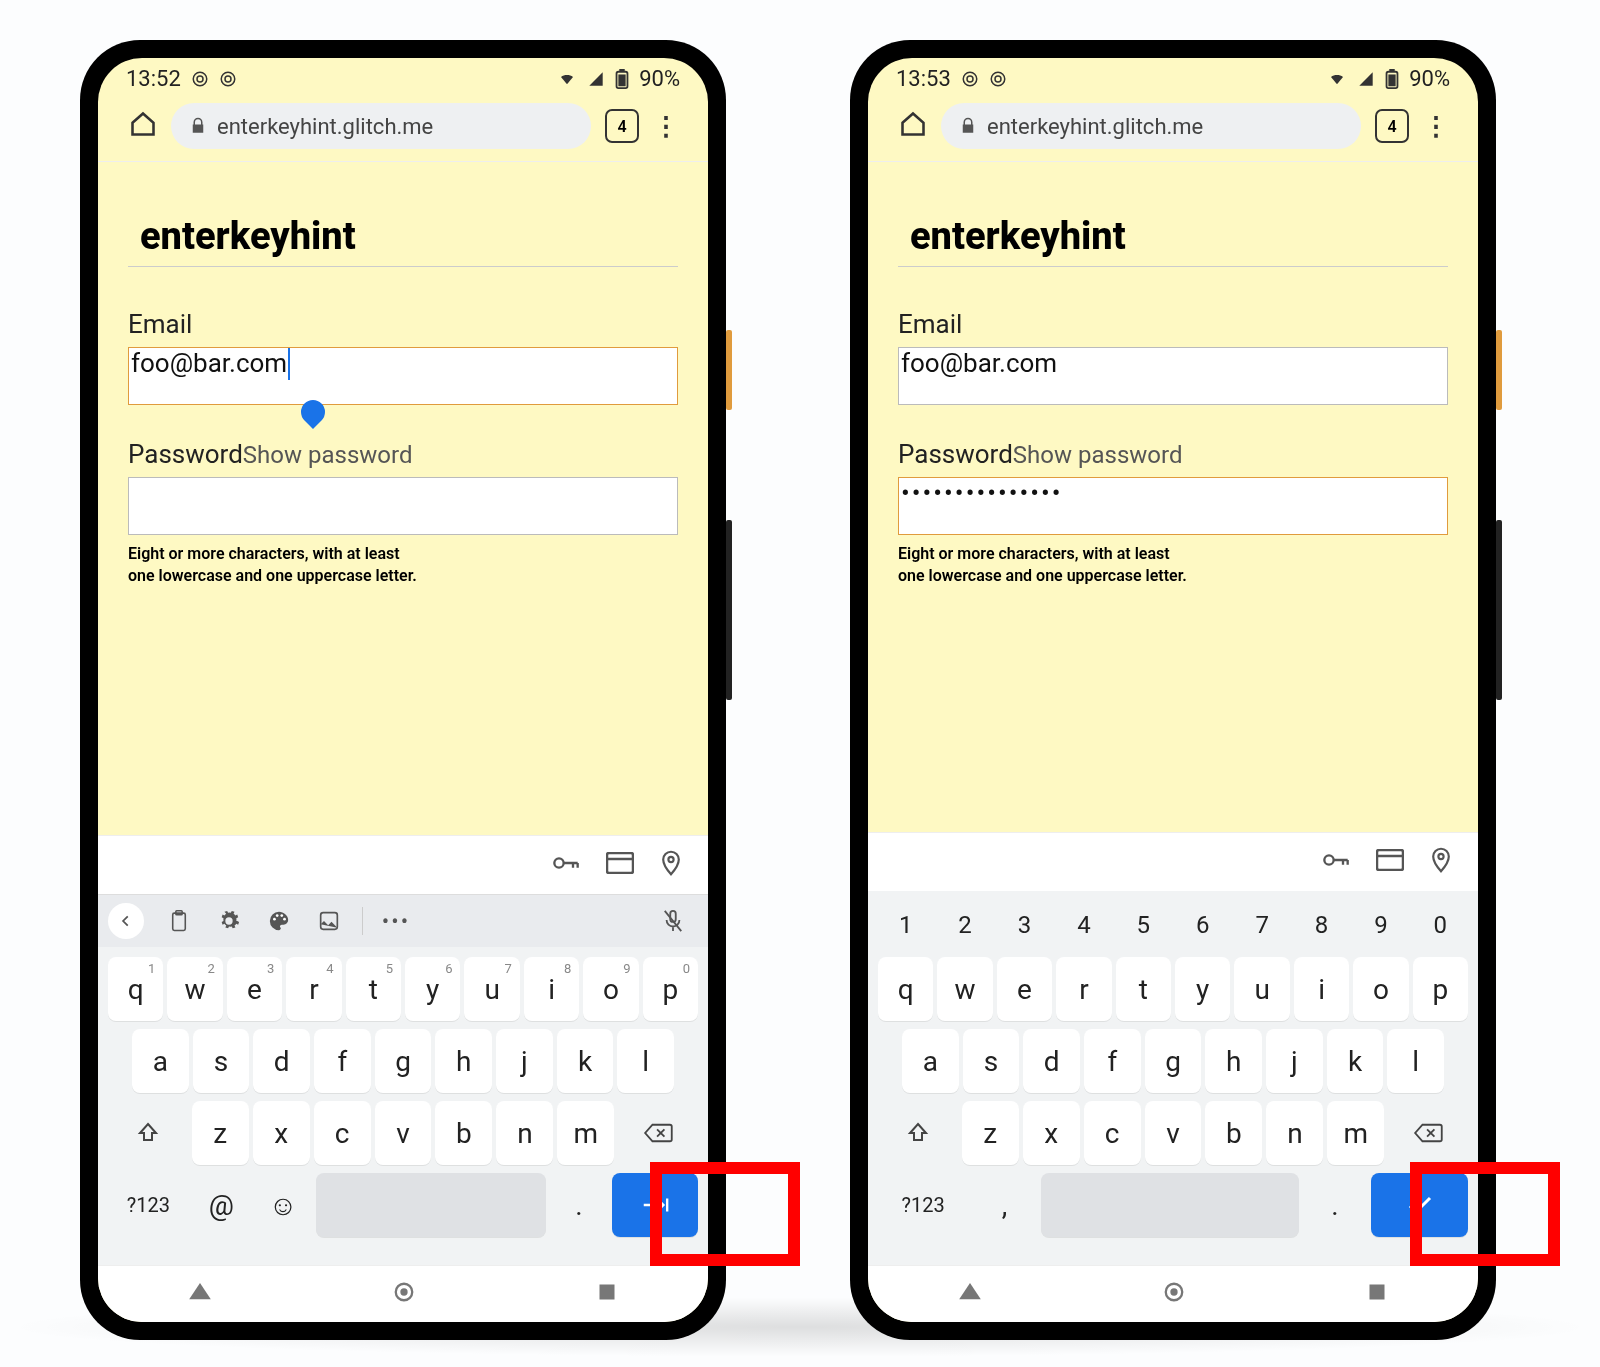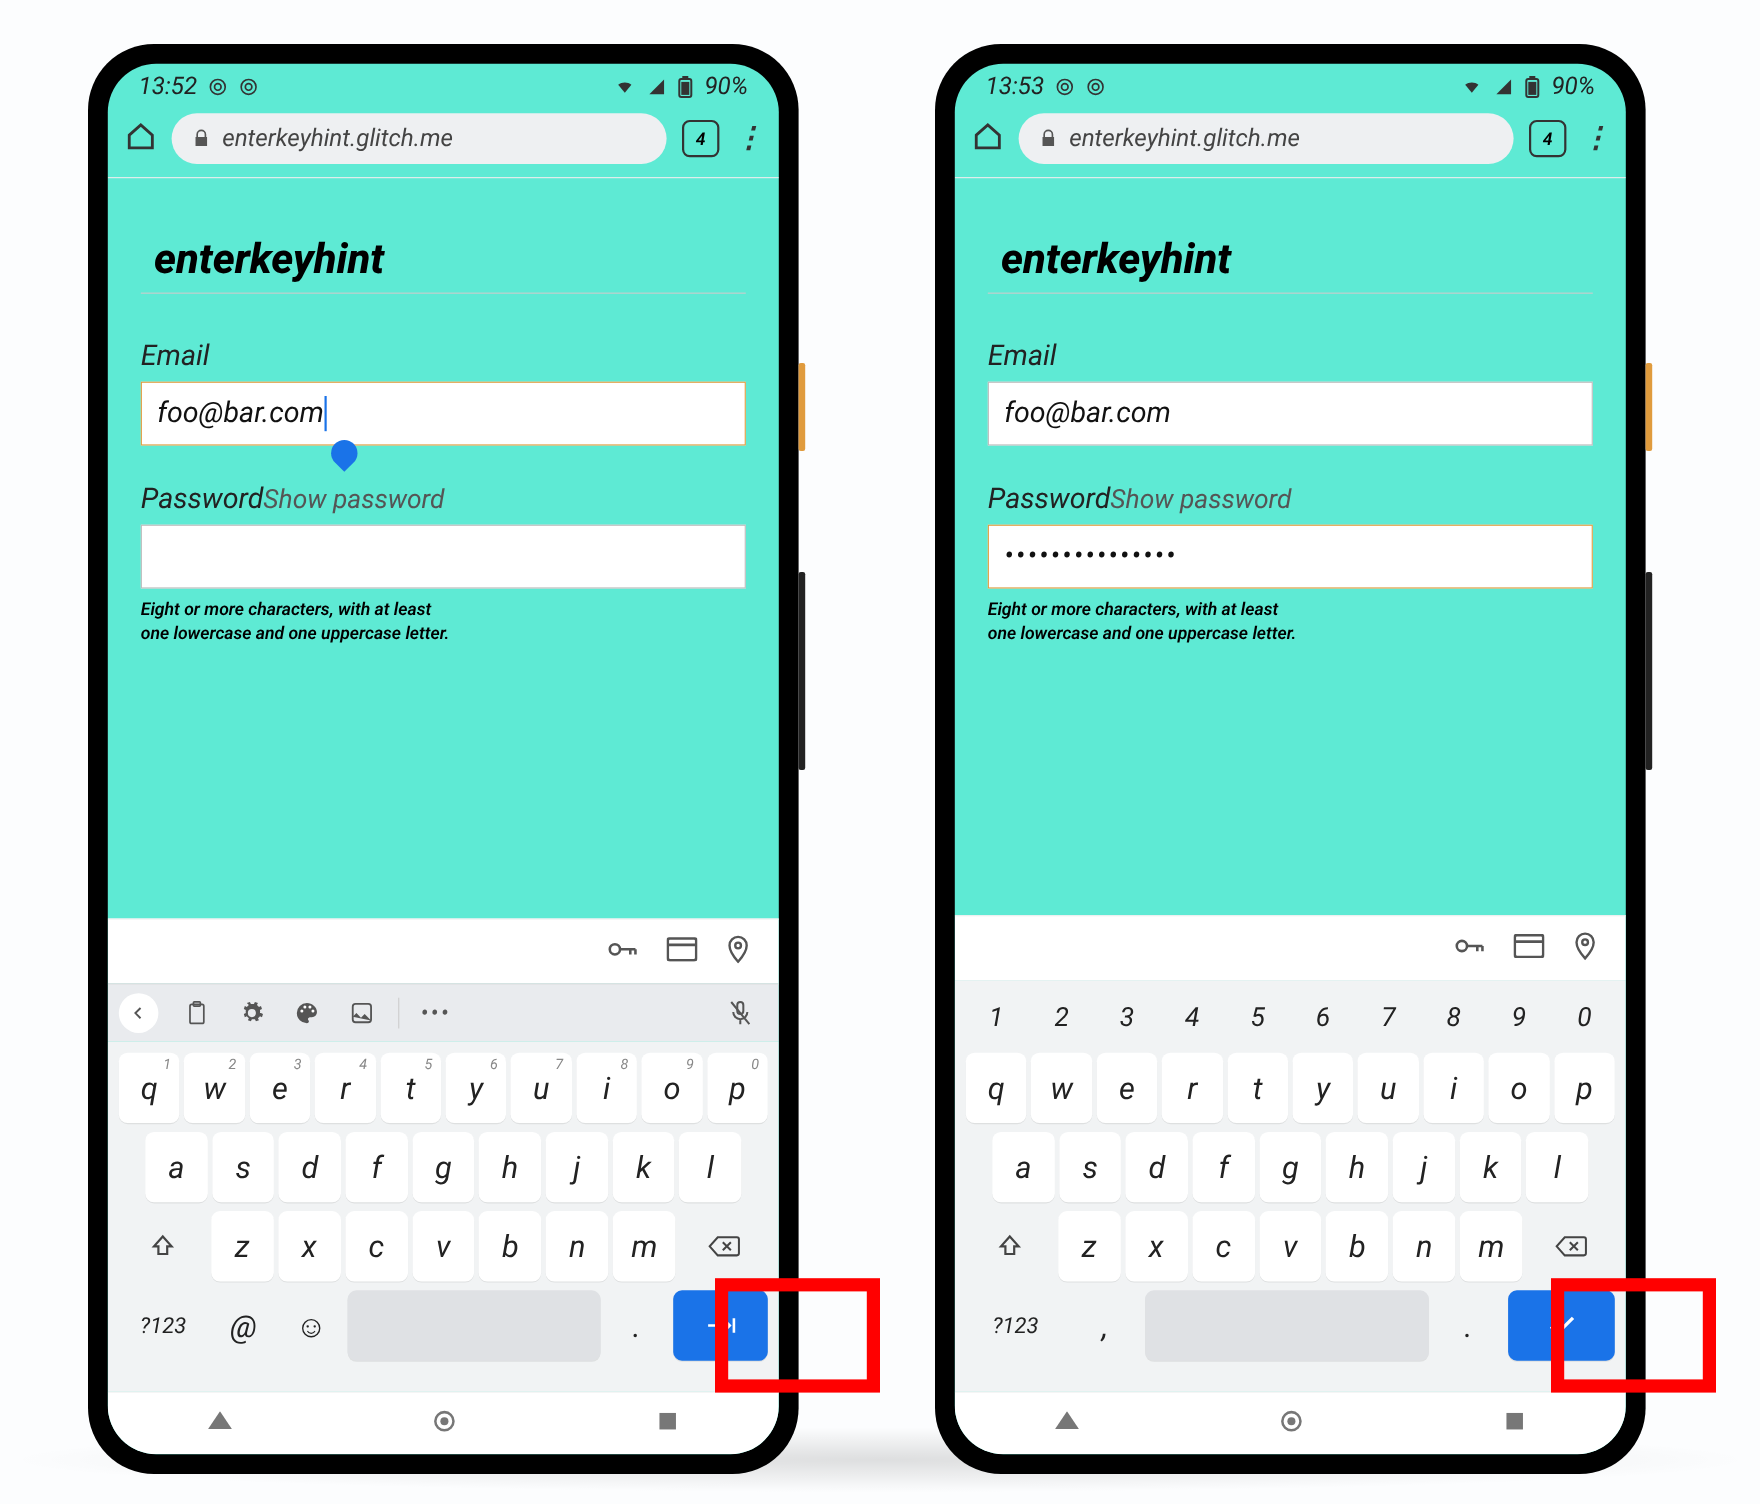--- a/index.html
+++ b/index.html
@@ -20,40 +20,40 @@
     position:absolute;top:40px;width:646px;height:1300px;border-radius:60px;
     background:#000;padding:18px;box-sizing:border-box;
   }
   .phone.left{left:80px}
   .phone.right{left:850px}
   .phone .power{position:absolute;right:-6px;top:290px;width:6px;height:80px;background:#e09b3d;border-radius:2px}
   .phone .vol{position:absolute;right:-6px;top:480px;width:6px;height:180px;background:#222;border-radius:2px}
   .phone .notch{position:absolute;top:24px;left:50%;transform:translateX(-50%);width:160px;height:10px;background:#333;border-radius:6px}
   .phone .cam{position:absolute;top:20px;left:210px;width:18px;height:18px;background:#222;border-radius:50%}
   .screen{
-    width:100%;height:100%;background:#5eead4;border-radius:44px;overflow:hidden;
-    display:flex;flex-direction:column;position:relative;font-style:italic;
+    width:100%;height:100%;background:#fef9c3;border-radius:44px;overflow:hidden;
+    display:flex;flex-direction:column;position:relative;
   }
   
   .status{display:flex;align-items:center;justify-content:space-between;
     padding:8px 28px 4px;font-size:22px;color:#222}
   .status .left,.status .right{display:flex;align-items:center;gap:10px}
   .status svg{display:block}
   
-  .urlbar{display:flex;align-items:center;gap:14px;padding:8px 16px 12px;border-bottom:1px solid #eee}
+  .urlbar{display:flex;align-items:center;gap:14px;padding:8px 31px 12px;border-bottom:1px solid #eee}
   .urlbar .pill{flex:1;background:#eef0f2;border-radius:24px;height:46px;display:flex;align-items:center;gap:10px;padding:0 18px;font-size:22px;color:#444}
   .urlbar .tabcount{width:30px;height:30px;border:2.5px solid #333;border-radius:7px;display:flex;align-items:center;justify-content:center;font-size:16px;font-weight:600}
   .urlbar .dots{font-size:26px;font-weight:900;letter-spacing:-2px;color:#333;line-height:8px}
   
   .page{padding:30px 30px 0;flex:0 0 auto}
   .page h1{font-size:38px;font-weight:800;margin:22px 12px 8px}
   .page hr{border:none;border-top:1px solid #ccc;margin:0 0 42px}
   .lbl{font-size:26px;color:#222;margin-bottom:8px;display:flex;justify-content:flex-start;align-items:baseline}
   .lbl .hint{font-size:24px;color:#555;font-weight:400}
-  .field{width:100%;box-sizing:border-box;border:1.5px solid #bbb;height:58px;font-size:26px;padding:0 14px;display:flex;align-items:center;margin-bottom:26px;background:#fff;color:#111;position:relative}
+  .field{width:100%;box-sizing:border-box;border:1.5px solid #bbb;height:58px;font-size:26px;padding:0 2px;display:flex;margin-bottom:26px;background:#fff;color:#111;position:relative}
   .field.active{border-color:var(--orange)}
   .cursor{display:inline-block;width:2px;height:32px;background:#1a73e8;vertical-align:middle;margin-left:1px}
   .teardrop{position:absolute;width:24px;height:24px;background:#1a73e8;border-radius:50% 50% 50% 0;transform:rotate(-45deg);}
   .tiny{font-size:16px;font-weight:600;line-height:1.35;max-width:460px}
   
   .kbar{margin-top:auto;display:flex;justify-content:flex-end;gap:26px;align-items:center;
     padding:14px 26px;border-top:1px solid #eee;background:#fff}
   .kbar svg,.kbar span{color:#555}
   
   .strip{display:flex;align-items:center;background:#e9ebee;height:52px;padding:0 10px;border-top:1px solid #ddd}

